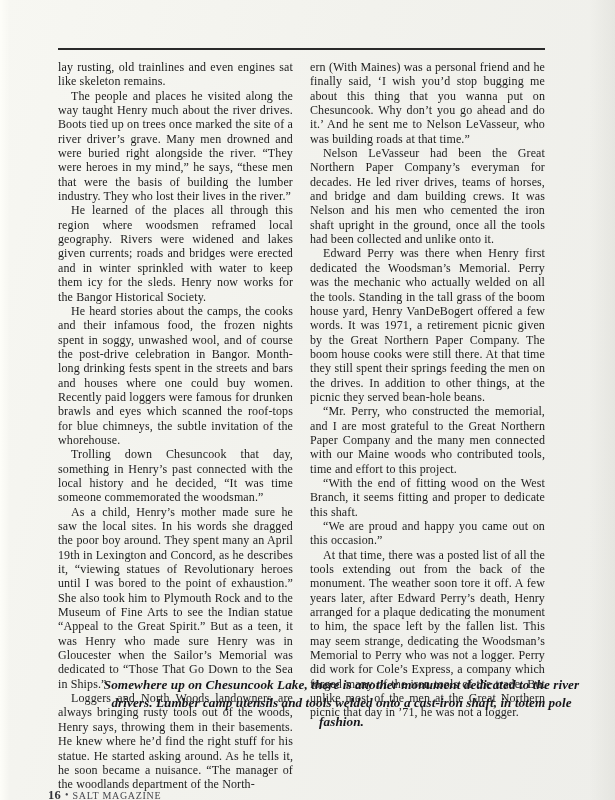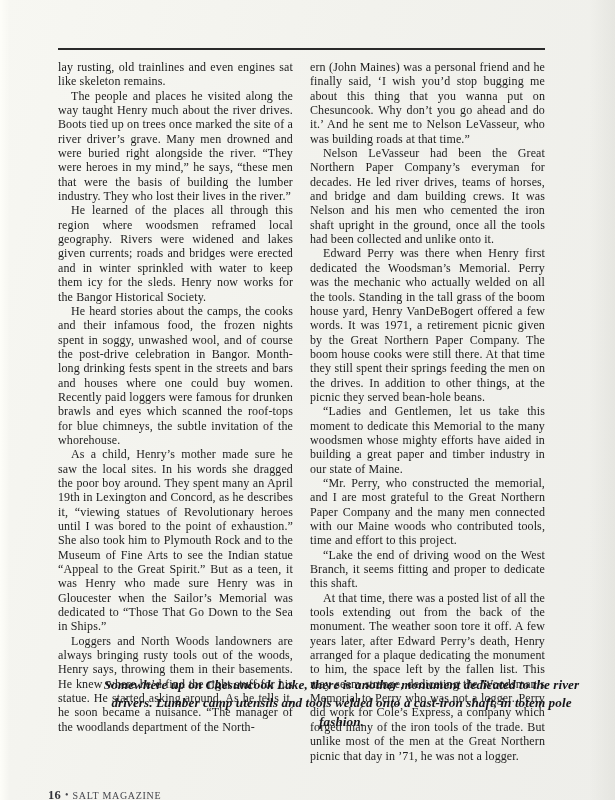--- a/index.html
+++ b/index.html
@@ -130,31 +130,32 @@
 
   <div class="top-rule"></div>
 
   <div class="columns">
 
     <div class="col">
       <p class="no-indent">lay rusting, old trainlines and even engines sat like skeleton remains.</p>
       <p>The people and places he visited along the way taught Henry much about the river drives. Boots tied up on trees once marked the site of a river driver’s grave. Many men drowned and were buried right alongside the river. “They were heroes in my mind,” he says, “these men that were the basis of building the lumber industry. They who lost their lives in the river.”</p>
       <p>He learned of the places all through this region where woodsmen reframed local geography. Rivers were widened and lakes given currents; roads and bridges were erected and in winter sprinkled with water to keep them icy for the sleds. Henry now works for the Bangor Historical Society.</p>
       <p>He heard stories about the camps, the cooks and their infamous food, the frozen nights spent in soggy, unwashed wool, and of course the post-drive celebration in Bangor. Month-long drinking fests spent in the streets and bars and houses where one could buy women. Recently paid loggers were famous for drunken brawls and eyes which scanned the roof-tops for blue chimneys, the subtle invitation of the whorehouse.</p>
+      <p>Trolling down Chesuncook that day, something in Henry’s past connected with the local history and he decided,  “It was time someone commemorated the woodsman.”</p>
       <p>As a child, Henry’s mother made sure he saw the local sites. In his words she dragged the poor boy around. They spent many an April 19th in Lexington and Concord, as he describes it, “viewing statues of Revolutionary heroes until I was bored to the point of exhaustion.” She also took him to Plymouth Rock and to the Museum of Fine Arts to see the Indian statue “Appeal to the Great Spirit.” But as a teen, it was Henry who made sure Henry was in Gloucester when the Sailor’s Memorial was dedicated to “Those That Go Down to the Sea in Ships.”</p>
       <p>Loggers and North Woods landowners are always bringing rusty tools out of the woods, Henry says, throwing them in their basements. He knew where he’d find the right stuff for his statue. He started asking around. As he tells it, he soon became a nuisance. “The manager of the woodlands department of the North-</p>
     </div>
 
     <div class="col">
-      <p class="no-indent">ern (John Maines) was a personal friend and he finally said, ‘I wish you’d stop bugging me about this thing that you wanna put on Chesuncook. Why don’t you go ahead and do it.’ And he sent me to Nelson LeVasseur, who was building roads at that time.”</p>
+      <p class="no-indent">ern (With Maines) was a personal friend and he finally said, ‘I wish you’d stop bugging me about this thing that you wanna put on Chesuncook. Why don’t you go ahead and do it.’ And he sent me to Nelson LeVasseur, who was building roads at that time.”</p>
       <p>Nelson LeVasseur had been the Great Northern Paper Company’s everyman for decades. He led river drives, teams of horses, and bridge and dam building crews. It was Nelson and his men who cemented the iron shaft upright in the ground, once all the tools had been collected and unlike onto it.</p>
       <p>Edward Perry was there when Henry first dedicated the Woodsman’s Memorial. Perry was the mechanic who actually welded on all the tools. Standing in the tall grass of the boom house yard, Henry VanDeBogert offered a few words. It was 1971, a retirement picnic given by the Great Northern Paper Company. The boom house cooks were still there. At that time they still spent their springs feeding the men on the drives. In addition to other things, at the picnic they served bean-hole beans.</p>
-      <p>“Ladies and Gentlemen, let us take this moment to dedicate this Memorial to the many woodsmen whose mighty efforts have aided in building a great paper and timber industry in our state of Maine.</p>
       <p>“Mr. Perry, who constructed the memorial, and I are most grateful to the Great Northern Paper Company and the many men connected with our Maine woods who contributed tools, time and effort to this project.</p>
-      <p>“Lake the end of driving wood on the West Branch, it seems fitting and proper to dedicate this shaft.</p>
+      <p>“With the end of fitting wood on the West Branch, it seems fitting and proper to dedicate this shaft.</p>
+      <p>“We are proud and happy you came out on this occasion.”</p>
       <p>At that time, there was a posted list of all the tools extending out from the back of the monument. The weather soon tore it off. A few years later, after Edward Perry’s death, Henry arranged for a plaque dedicating the monument to him, the space left by the fallen list. This may seem strange, dedicating the Woodsman’s Memorial to Perry who was not a logger. Perry did work for Cole’s Express, a company which forged many of the iron tools of the trade. But unlike most of the men at the Great Northern picnic that day in ’71, he was not a logger.</p>
     </div>
 
   </div>
 
   <div class="caption-block">
     <div class="caption-main">Somewhere up on Chesuncook Lake, there is another monument dedicated to the river drivers. Lumber camp utensils and tools welded onto a cast-iron shaft, in totem pole fashion.</div>
   </div>
 
   <div class="footer">

